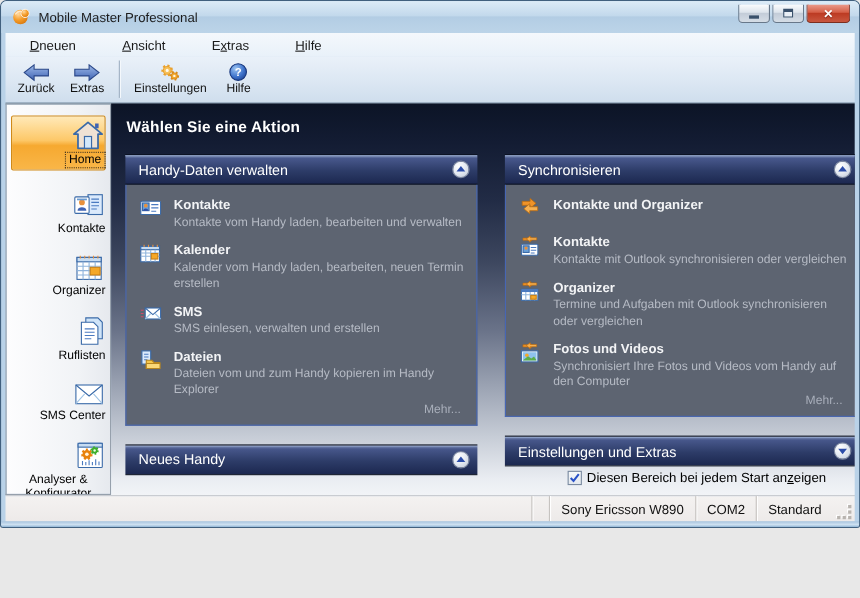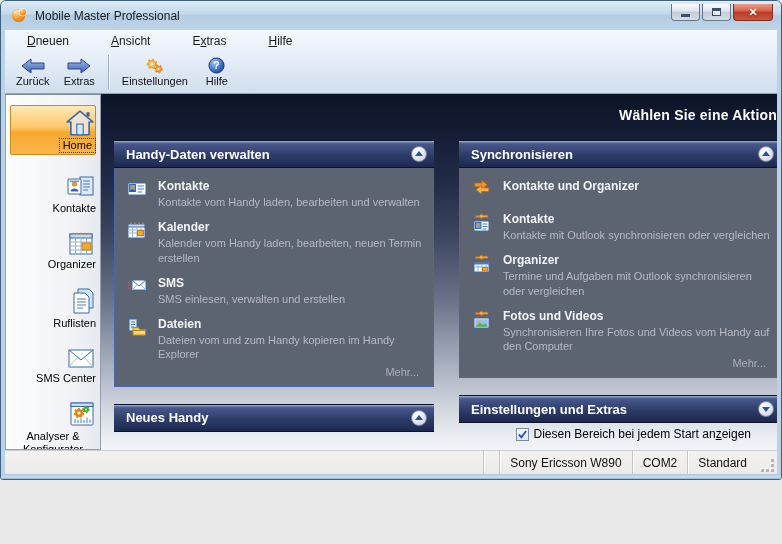--- a/index.html
+++ b/index.html
@@ -94,34 +94,34 @@
 
   
   .main{
     flex:1 1 auto; position:relative; overflow:hidden;
     background:linear-gradient(180deg,
       #0c1426 0%, #131c33 10%, #222c46 25%, #3c465e 40%,
       #6a7389 58%, #9aa2b2 72%, #c6ccd6 85%, #eaedf2 96%, #f2f4f7 100%);
   }
   .main-heading{
     color:#ffffff; font-size:14px; font-weight:bold;
-    padding:13px 0 0 14px; letter-spacing:.2px;text-align:right;
+    padding:13px 0 0 14px; letter-spacing:.2px;
   }
   .columns{ display:flex; gap:25px; padding:17px 6px 0 13px; }
   .col-left{ width:320px; flex:0 0 320px; }
   .col-right{ width:322px; flex:0 0 322px; }
 
   .panel-header{
     height:28px; display:flex; align-items:center;
     background:linear-gradient(180deg,#8495bd 0%,#47578b 12%,#2d3c68 55%,#1c2850 100%);
     border-top:1px solid #0c1324; border-bottom:1px solid #0c1324;
     box-shadow:inset 0 1px 0 #93a6cc;
     padding:0 7px 0 12px; cursor:default;
   }
-  .panel-title{ color:#fff; font-size:13px; font-weight:bold; flex:1; }
+  .panel-title{ color:#fff; font-size:13px; font-weight:normal; flex:1; }
   .roundbtn{
     width:16px; height:16px; border-radius:50%;
     background:radial-gradient(circle at 35% 30%,#ffffff 0%,#e7ecf3 45%,#bfc9d8 100%);
     border:1px solid #7d88a0;
     display:flex; align-items:center; justify-content:center; cursor:default;
   }
   .tri-up{ width:0; height:0; border-left:4px solid transparent; border-right:4px solid transparent; border-bottom:5px solid #2c4da8; margin-top:-1px;}
   .tri-down{ width:0; height:0; border-left:4px solid transparent; border-right:4px solid transparent; border-top:5px solid #2c4da8; margin-top:1px;}
 
   .panel-body{
@@ -552,21 +552,21 @@
                   <path d="M4 2.8 h7 V1 l4 3 -4 3 V5.2 h-7 z" fill="#f09328" stroke="#b86a10" stroke-width="0.7" transform="scale(0.85)"></path>
                   <path d="M14 7.5 h-7 V5.7 l-4 3 4 3 V9.9 h7 z" fill="#f6b050" stroke="#b86a10" stroke-width="0.7" transform="translate(4,-4.2) scale(0.85)"></path>
                   <rect x="2" y="8" width="15" height="10" fill="#ffffff" stroke="#3a6aa8"></rect>
                   <rect x="3.2" y="9.2" width="12.6" height="7.6" fill="#8fc2ee"></rect>
                   <circle cx="7" cy="12" r="1.6" fill="#f5a828"></circle>
                   <path d="M3.2 16.8 L8 12.8 L11 15 L13.5 13 L15.8 16.8 z" fill="#5cae4a"></path>
                 </svg>
               </span>
               <div>
                 <div class="a-title">Fotos und Videos</div>
-                <div class="a-desc" style="max-width:285px">Synchronisieren Ihre Fotos und Videos vom Handy auf den Computer</div>
+                <div class="a-desc" style="max-width:285px">Synchronisiert Ihre Fotos und Videos vom Handy auf den Computer</div>
               </div>
             </div>
 
             <div class="more-link">Mehr...</div>
           </div>
 
           <div class="panel-header collapsed">
             <span class="panel-title">Einstellungen und Extras</span>
             <span class="roundbtn">
                 <span class="tri-down"></span>

